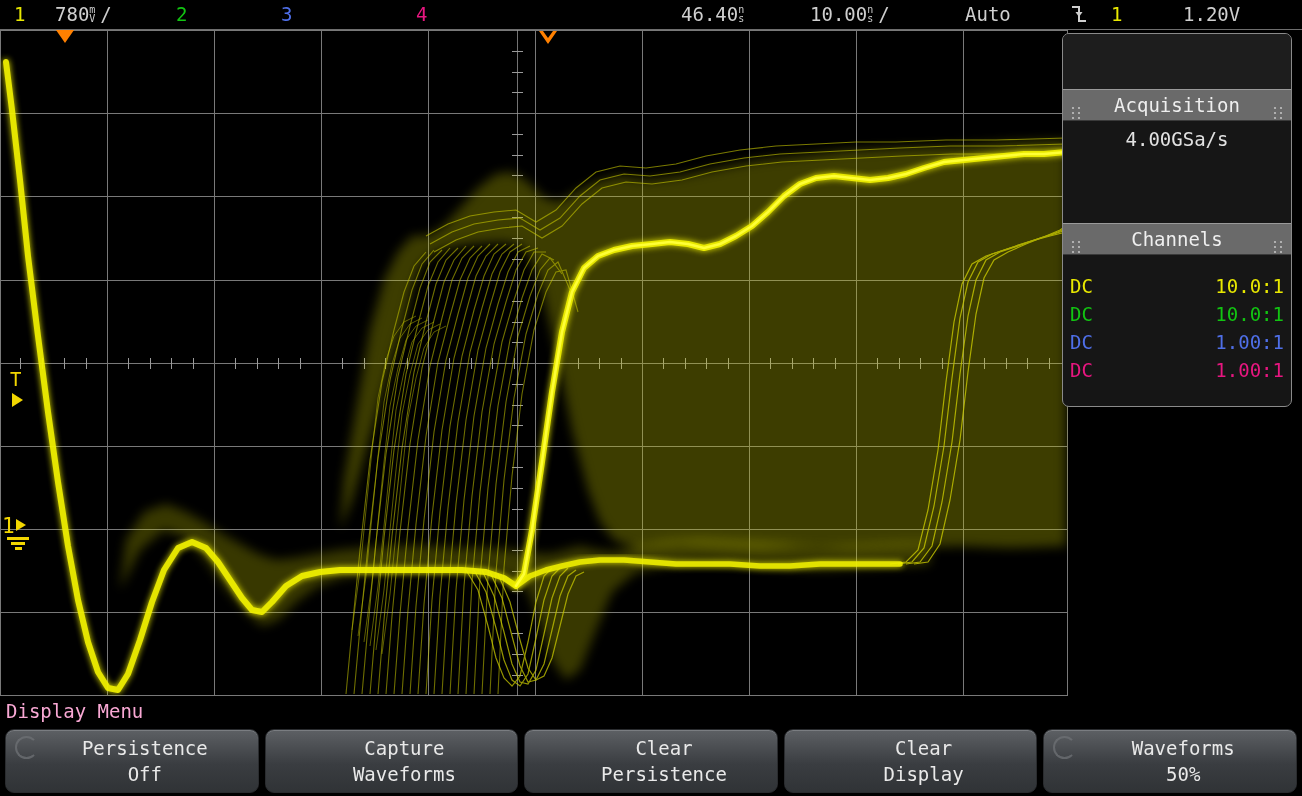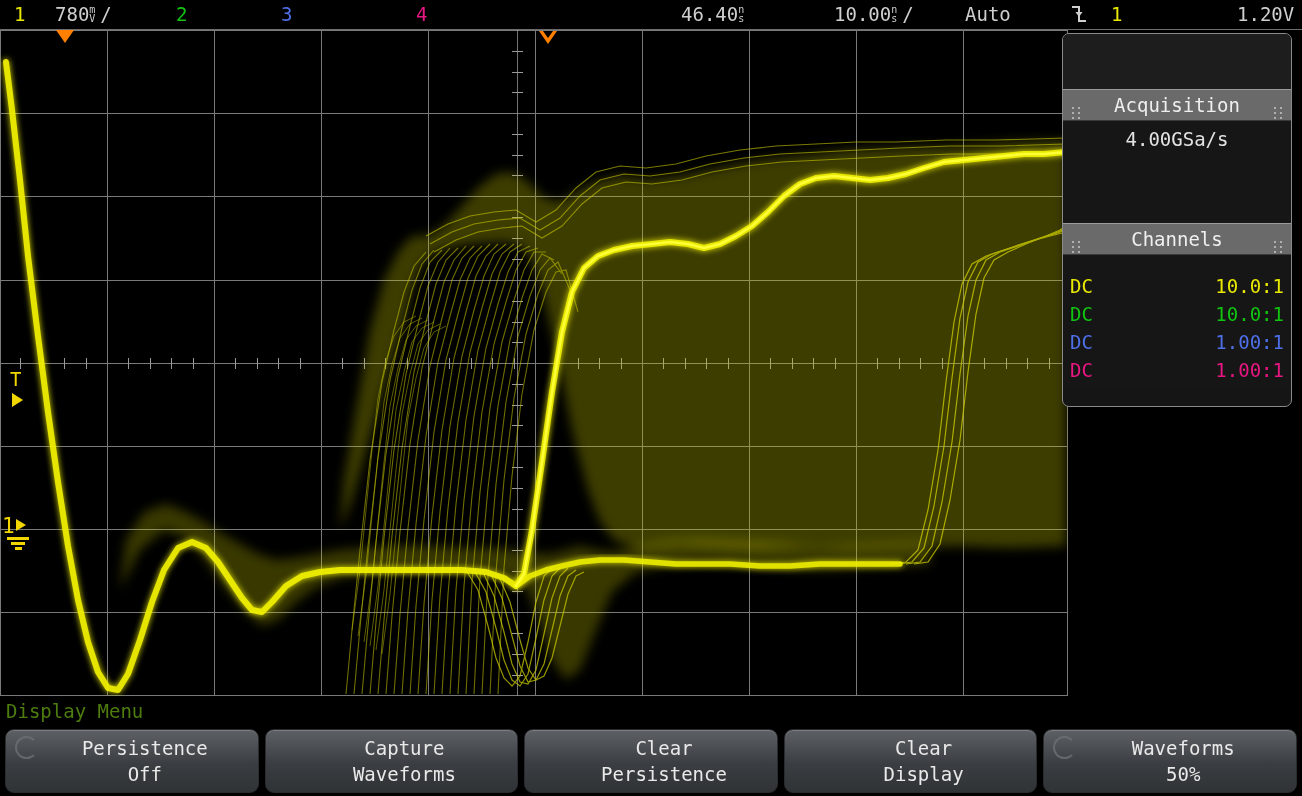--- a/index.html
+++ b/index.html
@@ -68,21 +68,21 @@
   .panel-body{background:#161616;padding:4px 0 6px;}
   .panel-line{text-align:center;font-size:19px;line-height:29px;color:#e2e2e2;}
   .spacer-top{height:55px;background:#1d1d1d;}
   .chrow{
     display:flex;justify-content:space-between;align-items:center;
     padding:0 7px;font-size:19px;line-height:28px;
   }
 
   
   #menutitle{
-    position:absolute;left:6px;top:700px;font-size:19px;color:#4d7c0f;line-height:22px;
+    position:absolute;left:6px;top:700px;font-size:19px;color:#f9a8d4;line-height:22px;
   }
   #softkeys{
     position:absolute;left:0;top:729px;width:1302px;height:64px;
     display:flex;gap:6px;padding:0 5px;box-sizing:border-box;
   }
   .softkey{
     position:relative;flex:1 1 0;border-radius:9px;
     background:linear-gradient(#5d6064,#3a3d41 55%,#303336);
     border:1px solid #2a2c2f;box-shadow:inset 0 1px 0 #7a7d81;
     display:flex;flex-direction:column;align-items:center;justify-content:center;
@@ -103,33 +103,33 @@
   <div class="cell gray" style="left:55px">
     <span>780</span><span class="stacked"><i class="t">m</i><i class="b">V</i></span><span>/</span>
   </div>
   <div class="cell ch2" style="left:176px">2</div>
   <div class="cell ch3" style="left:281px">3</div>
   <div class="cell ch4" style="left:416px">4</div>
 
   <div class="cell gray" style="left:681px">
     <span>46.40</span><span class="stacked"><i class="t">n</i><i class="b">s</i></span>
   </div>
-  <div class="cell gray" style="left:834px">
+  <div class="cell gray" style="left:810px">
     <span>10.00</span><span class="stacked"><i class="t">n</i><i class="b">s</i></span><span>/</span>
   </div>
   <div class="cell gray" style="left:965px">Auto</div>
 
   <div class="cell" style="left:1068px;top:3px">
     <svg width="22" height="22" viewBox="0 0 22 22" aria-hidden="true">
       <path d="M4 4 H11 V18 H18" fill="none" stroke="#cfcfcf" stroke-width="2"></path>
       <path d="M7.5 9 L11 14 L14.5 9 Z" fill="#cfcfcf"></path>
     </svg>
   </div>
   <div class="cell ch1" style="left:1111px">1</div>
-  <div class="cell gray" style="left:1237px">1.20V</div>
+  <div class="cell gray" style="left:1183px">1.20V</div>
 
   <div class="hairline"></div>
 </div>
 
 <div id="plot">
   <svg id="grid" viewBox="0 0 1068 666" preserveAspectRatio="none">
 
     <g stroke="#8f8f8f" stroke-width="1" fill="none" opacity="0.85">
       <line x1="0.5" y1="0.5" x2="1067.5" y2="0.5"></line>
       <line x1="0.5" y1="665.5" x2="1067.5" y2="665.5"></line>

